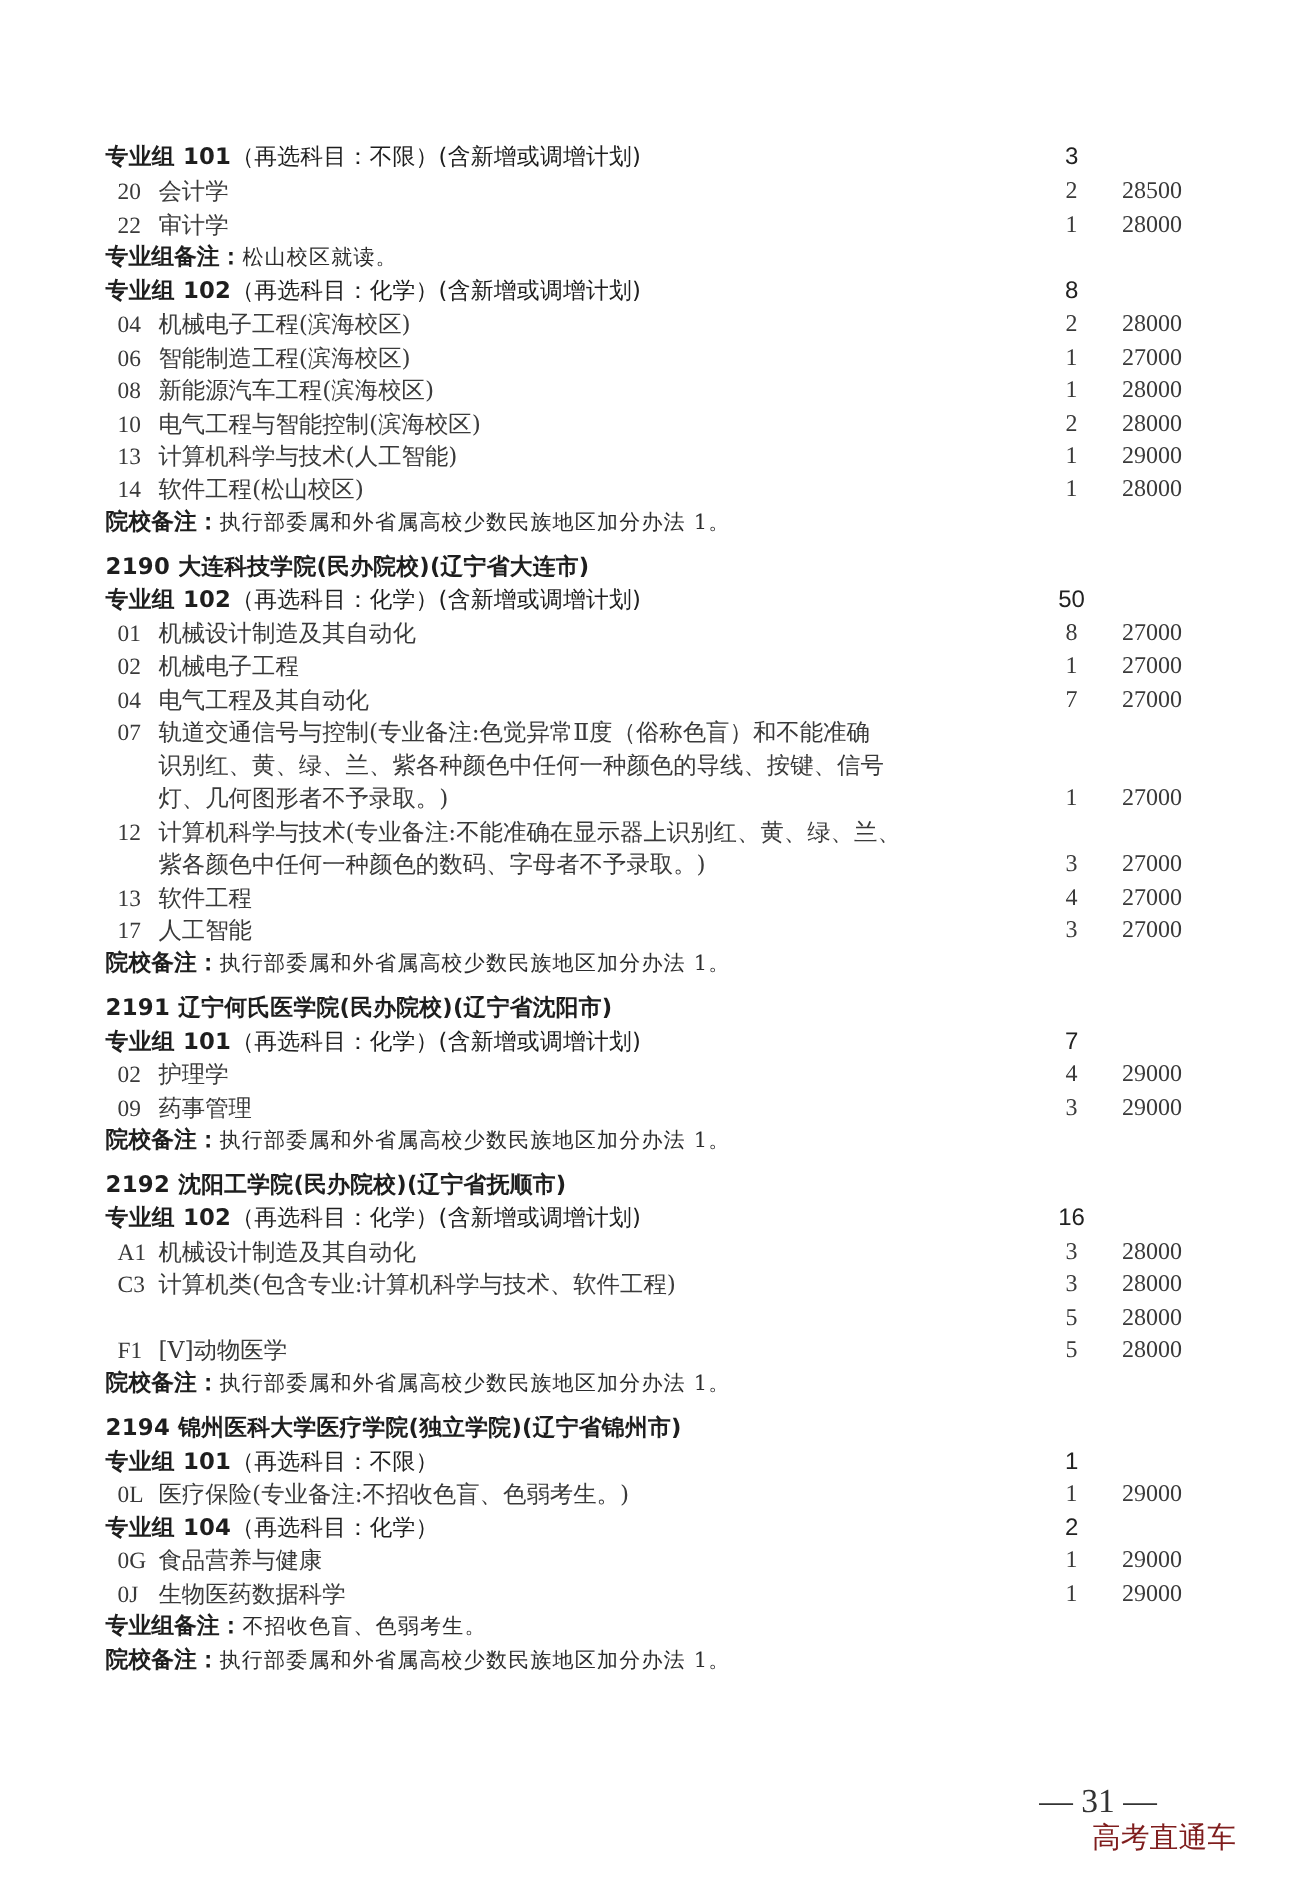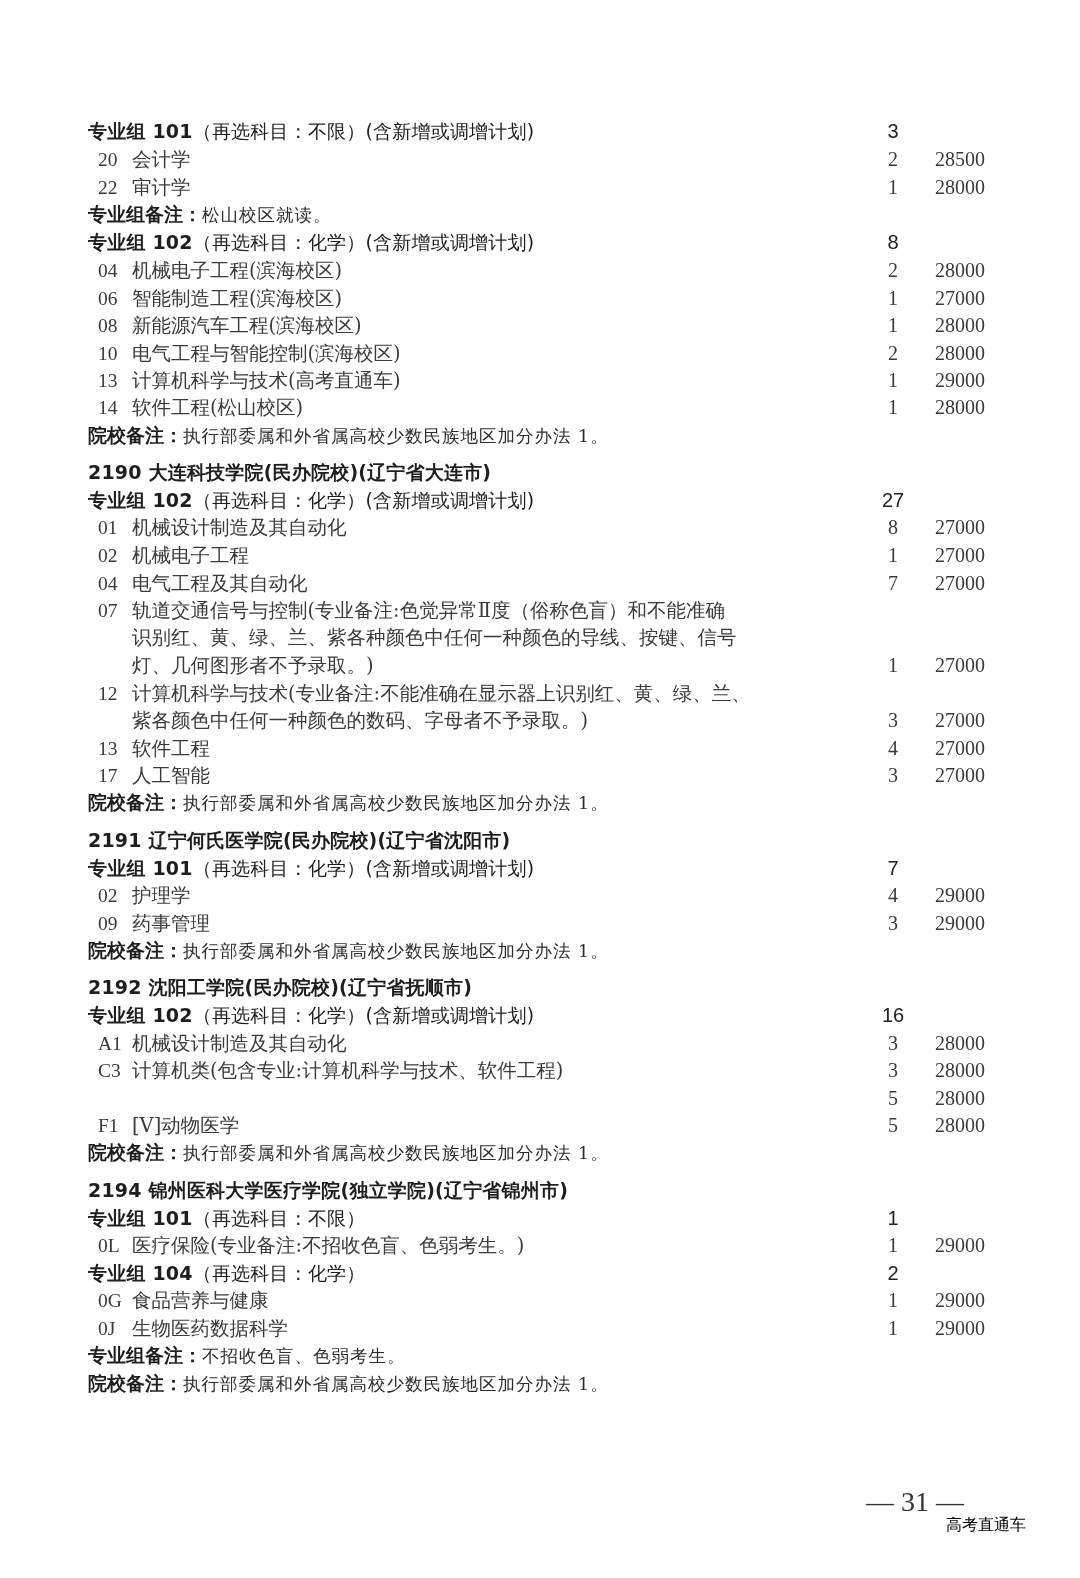--- a/index.html
+++ b/index.html
@@ -12,21 +12,21 @@
   .item { left: 98px; font-family: "DejaVu Serif", "Liberation Serif", serif; color: #3a3a3a; font-size: 19.5px; }
   .item .code { display: inline-block; width: 34px; font-family: Liberation Serif, serif; }
   .cont { left: 132px; font-family: "DejaVu Serif", "Liberation Serif", serif; color: #3a3a3a; font-size: 19.5px; }
   .note { left: 88px; font-family: "DejaVu Sans", sans-serif; color: #1e1e1e; font-size: 19px; }
   .note .lbl { font-weight: bold; }
   .note .val { font-family: "DejaVu Serif", serif; font-size: 17.5px; color: #2c2c2c; letter-spacing: 1px; }
   .cnt { left: 878px; width: 30px; text-align: center; font-family: "Liberation Serif", serif; color: #3a3a3a; font-size: 20px; }
   .cnt.grp { font-family: "Liberation Sans", sans-serif; color: #222; }
   .fee { left: 935px; font-family: "Liberation Serif", serif; color: #3a3a3a; font-size: 20px; }
   .pageno { position: absolute; left: 866px; top: 1486px; font-family: "Liberation Serif", serif; font-size: 28px; color: #333; white-space: nowrap; }
-  .wm { position: absolute; left: 946px; top: 1515px; font-family: "DejaVu Sans", sans-serif; font-size: 16px; color: #000000; white-space: nowrap; }
+  .wm { position: absolute; left: 910px; top: 1515px; font-family: "DejaVu Sans", sans-serif; font-size: 24px; color: #7f1d1d; white-space: nowrap; }
 </style>
 </head>
 <body>
 
 <div class="page">
 
   <div class="line" style="top:118px">
     <span class="txt hdr"><span>专业组 101</span><span class="plain">（再选科目：不限）</span><span class="plain">(含新增或调增计划)</span></span>
     <span class="txt cnt grp">3</span>
   </div>
@@ -61,39 +61,39 @@
     <span class="txt item"><span class="code">08</span><span>新能源汽车工程(滨海校区)</span></span>
     <span class="txt cnt">1</span>
     <span class="txt fee">28000</span>
   </div>
   <div class="line" style="top:340px">
     <span class="txt item"><span class="code">10</span><span>电气工程与智能控制(滨海校区)</span></span>
     <span class="txt cnt">2</span>
     <span class="txt fee">28000</span>
   </div>
   <div class="line" style="top:367px">
-    <span class="txt item"><span class="code">13</span><span>计算机科学与技术(高考直通车)</span></span>
+    <span class="txt item"><span class="code">13</span><span>计算机科学与技术(人工智能)</span></span>
     <span class="txt cnt">1</span>
     <span class="txt fee">29000</span>
   </div>
   <div class="line" style="top:394px">
     <span class="txt item"><span class="code">14</span><span>软件工程(松山校区)</span></span>
     <span class="txt cnt">1</span>
     <span class="txt fee">28000</span>
   </div>
   <div class="line" style="top:422px">
     <span class="txt note"><span class="lbl">院校备注：</span><span class="val">执行部委属和外省属高校少数民族地区加分办法 1。</span></span>
   </div>
 
   <div class="line" style="top:459px">
     <span class="txt hdr">2190 大连科技学院(民办院校)(辽宁省大连市)</span>
   </div>
   <div class="line" style="top:487px">
     <span class="txt hdr"><span>专业组 102</span><span class="plain">（再选科目：化学）</span><span class="plain">(含新增或调增计划)</span></span>
-    <span class="txt cnt grp">27</span>
+    <span class="txt cnt grp">50</span>
   </div>
   <div class="line" style="top:514px">
     <span class="txt item"><span class="code">01</span><span>机械设计制造及其自动化</span></span>
     <span class="txt cnt">8</span>
     <span class="txt fee">27000</span>
   </div>
   <div class="line" style="top:542px">
     <span class="txt item"><span class="code">02</span><span>机械电子工程</span></span>
     <span class="txt cnt">1</span>
     <span class="txt fee">27000</span>

